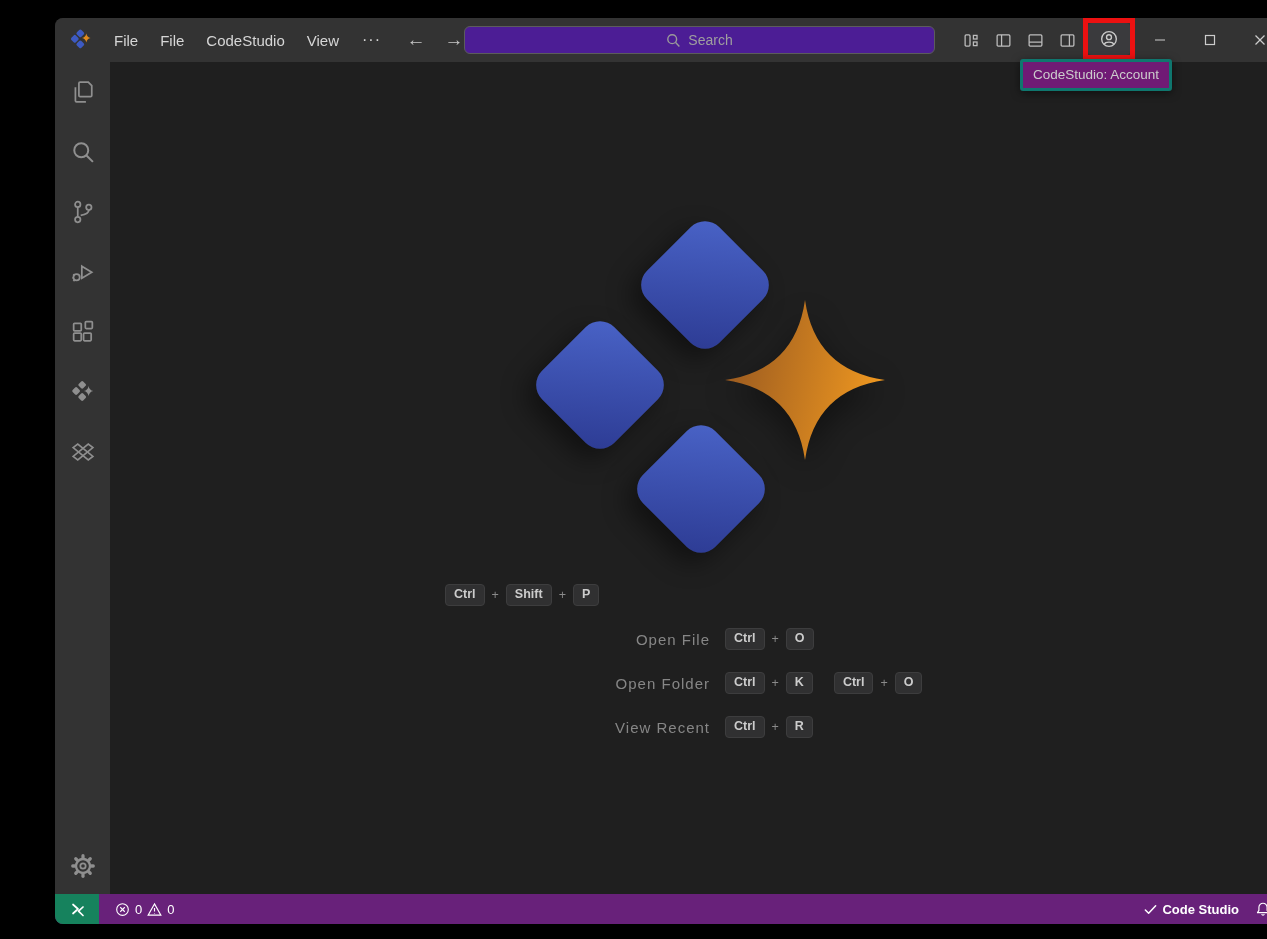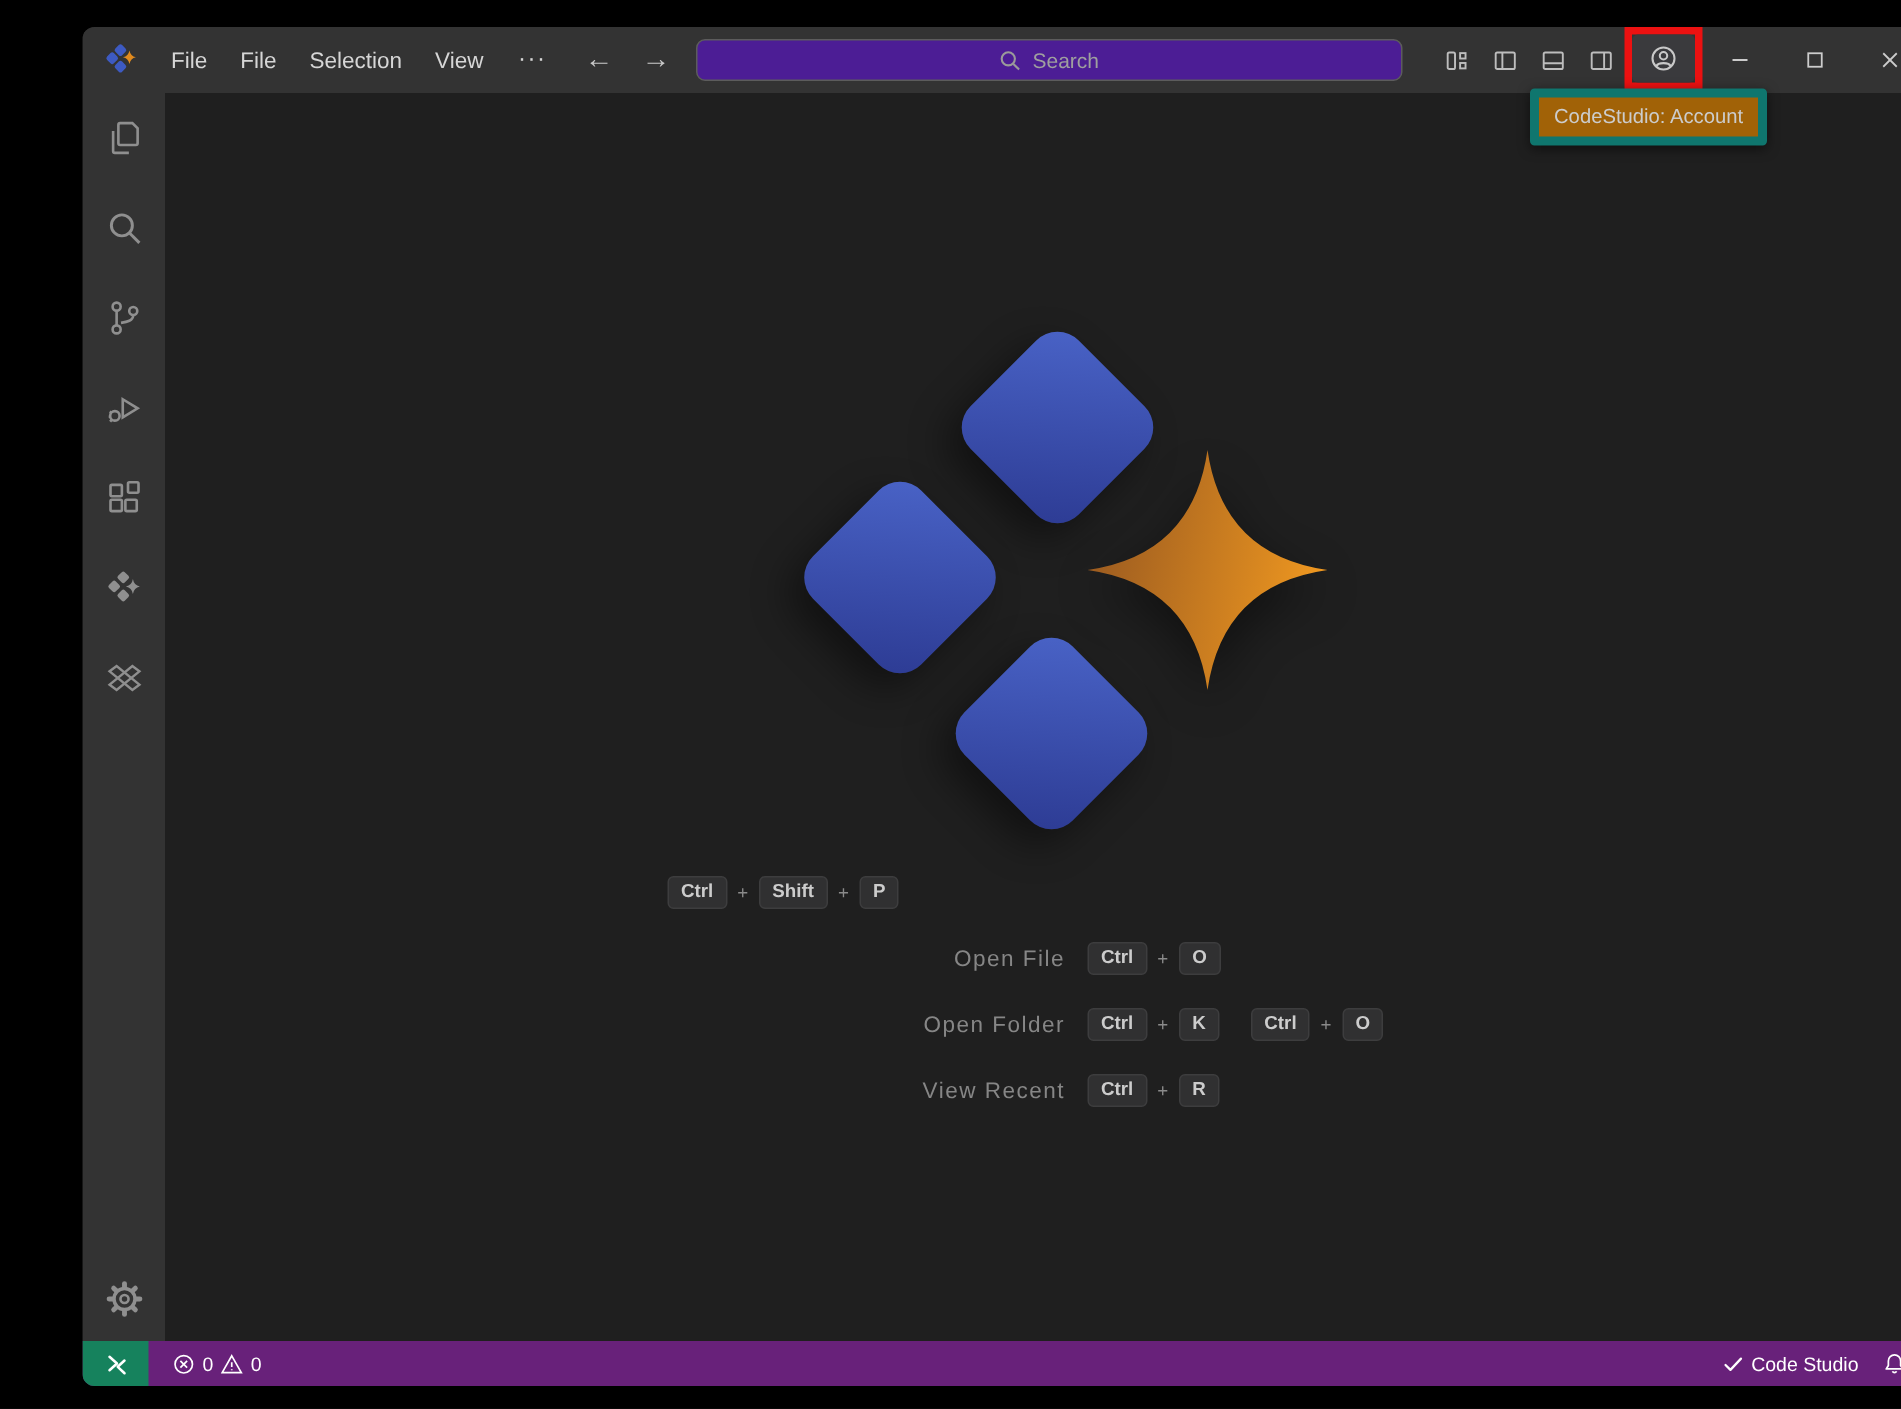--- a/index.html
+++ b/index.html
@@ -23,22 +23,22 @@
     color:#9f9f9f; font-size:14px; }
   .tb-right { position:absolute; right:0; top:0; height:44px; display:flex; align-items:center; }
   .layout-btn { width:32px; height:44px; display:flex; align-items:center; justify-content:center; }
   .account-wrap { width:52px; height:42px; border:5px solid #ec1111; display:flex;
     align-items:center; justify-content:center; align-self:flex-start; }
   .account-btn { width:42px; height:32px; background:#3a3a3d; border-radius:4px;
     display:flex; align-items:center; justify-content:center; }
   .win-btn { width:50px; height:44px; display:flex; align-items:center; justify-content:center; }
 
   
-  .tooltip { position:absolute; left:965px; top:41px; z-index:60; background:#a16207;
-    border:6px solid #0f766e; border-radius:3px; color:#cccccc; font-size:13.5px;
+  .tooltip { position:absolute; left:965px; top:41px; z-index:60; background:#701a75;
+    border:3px solid #0f766e; border-radius:3px; color:#cccccc; font-size:13.5px;
     padding:5px 10px 6px; white-space:nowrap; box-shadow:0 2px 8px rgba(0,0,0,.5); }
 
   
   .body { flex:1; display:flex; min-height:0; }
   .activitybar { width:55px; background:#333333; flex:0 0 auto; display:flex;
     flex-direction:column; align-items:center; padding-top:6px; }
   .ab-item { width:48px; height:48px; margin-bottom:12px; display:flex;
     align-items:center; justify-content:center; }
   .ab-spacer { flex:1; }
   .ab-bottom { margin-bottom:4px; }
@@ -69,42 +69,42 @@
   .plus { color:#8a8a8a; font-size:12.5px; }
 
   
   .statusbar { height:30px; flex:0 0 auto; background:#68217a; display:flex;
     align-items:center; color:#ffffff; font-size:13px; }
   .remote { width:44px; height:30px; background:#16825d; display:flex;
     align-items:center; justify-content:center; }
   .sb-group { display:flex; align-items:center; gap:5px; padding:0 8px; height:30px; }
   .problems { margin-left:8px; }
   .sb-spacer { flex:1; }
-  .sb-brand { gap:4px; }
+  .sb-brand { gap:4px;font-weight:bold; }
   .sb-bell { padding-right:14px; }
 </style>
 </head>
 <body>
 
 <div class="window">
 
   <div class="titlebar">
     <div class="app-logo">
       <svg width="24" height="24" viewBox="0 0 24 24">
         <g>
           <rect x="8.1" y="2.2" width="6.4" height="6.4" rx="1.6" fill="#3d5ac2" transform="rotate(45 11.3 5.4)"></rect>
           <rect x="2.6" y="7.6" width="6.4" height="6.4" rx="1.6" fill="#3d5ac2" transform="rotate(45 5.8 10.8)"></rect>
           <rect x="8.1" y="13.2" width="6.4" height="6.4" rx="1.6" fill="#3d5ac2" transform="rotate(45 11.3 16.4)"></rect>
           <path d="M17.3 5.6 Q18 9.4 21.6 10.1 Q18 10.8 17.3 14.6 Q16.6 10.8 13 10.1 Q16.6 9.4 17.3 5.6 Z" fill="#e08a1e"></path>
         </g>
       </svg>
     </div>
     <div class="menu-item">File</div>
     <div class="menu-item">File</div>
-    <div class="menu-item">Selection</div>
+    <div class="menu-item">CodeStudio</div>
     <div class="menu-item">View</div>
     <div class="menu-overflow">···</div>
     <div class="nav-arrow">←</div>
     <div class="nav-arrow">→</div>
 
     <div class="searchbox">
       <span style="display:flex;">
         <svg width="15" height="15" viewBox="0 0 15 15" fill="none" stroke="#9a9a9a" stroke-width="1.4">
           <circle cx="6.2" cy="6.2" r="4.4"></circle>
             <line x1="9.6" y1="9.6" x2="13.4" y2="13.4"></line>

